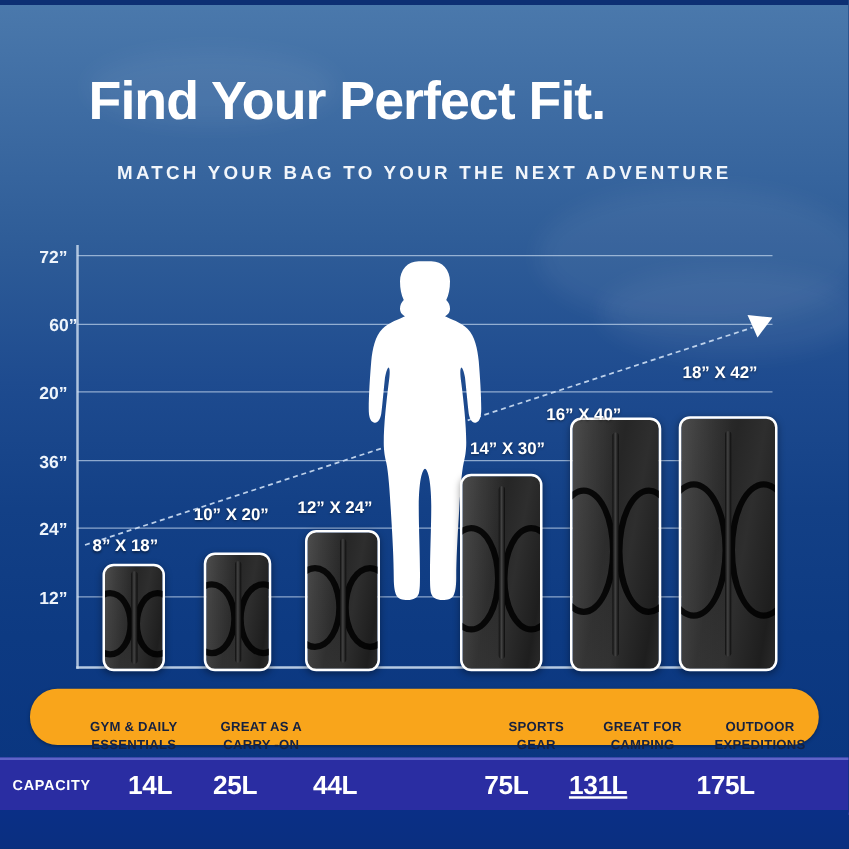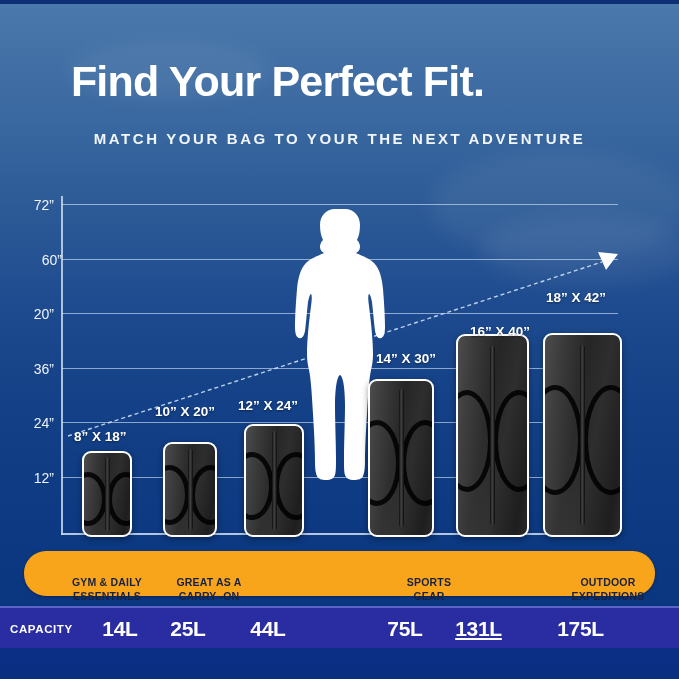--- a/index.html
+++ b/index.html
@@ -14,21 +14,21 @@
   .title{position:absolute;left:0;top:60px;width:555px;text-align:center;color:#fff;
     font-size:43px;font-weight:bold;letter-spacing:-0.8px;line-height:1;}
   .subtitle{position:absolute;left:0;top:130px;width:679px;text-align:center;color:#f2f6fb;
     font-size:15px;font-weight:bold;letter-spacing:2.6px;}
 
   
   .plot{position:absolute;left:62px;top:196px;width:556px;height:337px;}
   .axisline{position:absolute;left:61px;top:196px;width:2px;height:339px;background:#c8d8ec;opacity:.85;}
   .baseline{position:absolute;left:61px;top:533px;width:557px;height:2px;background:#c8d8ec;opacity:.9;}
   .grid{position:absolute;left:0;width:556px;height:1px;background:rgba(215,230,248,.62);}
-  .ytick{position:absolute;width:46px;text-align:right;color:#eef4fb;font-size:14px;font-weight:normal;}
+  .ytick{position:absolute;width:46px;text-align:right;color:#eef4fb;font-size:14px;font-weight:bold;}
 
   
   .trend{position:absolute;left:62px;top:196px;width:556px;height:340px;pointer-events:none;}
 
   
   .bag{position:absolute;border:2px solid #ffffff;border-radius:9px;
     background:linear-gradient(100deg,#3b3b3b 0%,#303030 18%,#262626 42%,#2e2e2e 62%,#1e1e1e 88%,#2a2a2a 100%);
     box-shadow:0 2px 6px rgba(0,0,0,.38);overflow:hidden;}
   .bag .spine{position:absolute;left:50%;top:5%;width:5px;height:90%;margin-left:-2.5px;border-radius:3px;
     background:linear-gradient(90deg,#0d0d0d,#434343 45%,#0b0b0b);}
@@ -130,21 +130,21 @@
     <div class="spine"></div>
   </div>
   <div class="dimlabel" style="left:376px;top:351px;">14” X 30”</div>
 
   <div class="bag" style="left:456px;top:334px;width:69px;height:199px;">
     <div class="gloss"></div>
     <div class="arcL" style="width:42px;height:92px;margin-top:-46px;"></div>
     <div class="arcR" style="width:42px;height:92px;margin-top:-46px;"></div>
     <div class="spine"></div>
   </div>
-  <div class="dimlabel" style="left:470px;top:324px;">16” X 40”</div>
+  <div class="dimlabel" style="left:437px;top:324px;">16” X 40”</div>
 
   <div class="bag" style="left:543px;top:333px;width:75px;height:200px;">
     <div class="gloss"></div>
     <div class="arcL" style="width:46px;height:100px;margin-top:-50px;"></div>
     <div class="arcR" style="width:46px;height:100px;margin-top:-50px;"></div>
     <div class="spine"></div>
   </div>
   <div class="dimlabel" style="left:546px;top:290px;">18” X 42”</div>
 
   <div class="orangebar">
@@ -153,20 +153,24 @@
       <span>ESSENTIALS</span></span>
     </div>
     <div class="ocell" style="left:130px;width:110px;">
       <span><span>GREAT AS A</span><br>
       <span>CARRY -ON</span></span>
     </div>
     <div class="ocell" style="left:350px;width:110px;">
       <span><span>SPORTS</span><br>
       <span>GEAR</span></span>
     </div>
+    <div class="ocell" style="left:430px;width:120px;">
+      <span><span>GREAT FOR</span><br>
+      <span>CAMPING</span></span>
+    </div>
     <div class="ocell" style="left:524px;width:120px;">
       <span><span>OUTDOOR</span><br>
       <span>EXPEDITIONS</span></span>
     </div>
   </div>
 
   <div class="capbar">
     <div class="caplabel capname" style="left:10px;width:80px;justify-content:flex-start;">CAPACITY</div>
     <div class="caplabel capval" style="left:80px;width:80px;justify-content:center;">14L</div>
     <div class="caplabel capval" style="left:148px;width:80px;justify-content:center;">25L</div>

